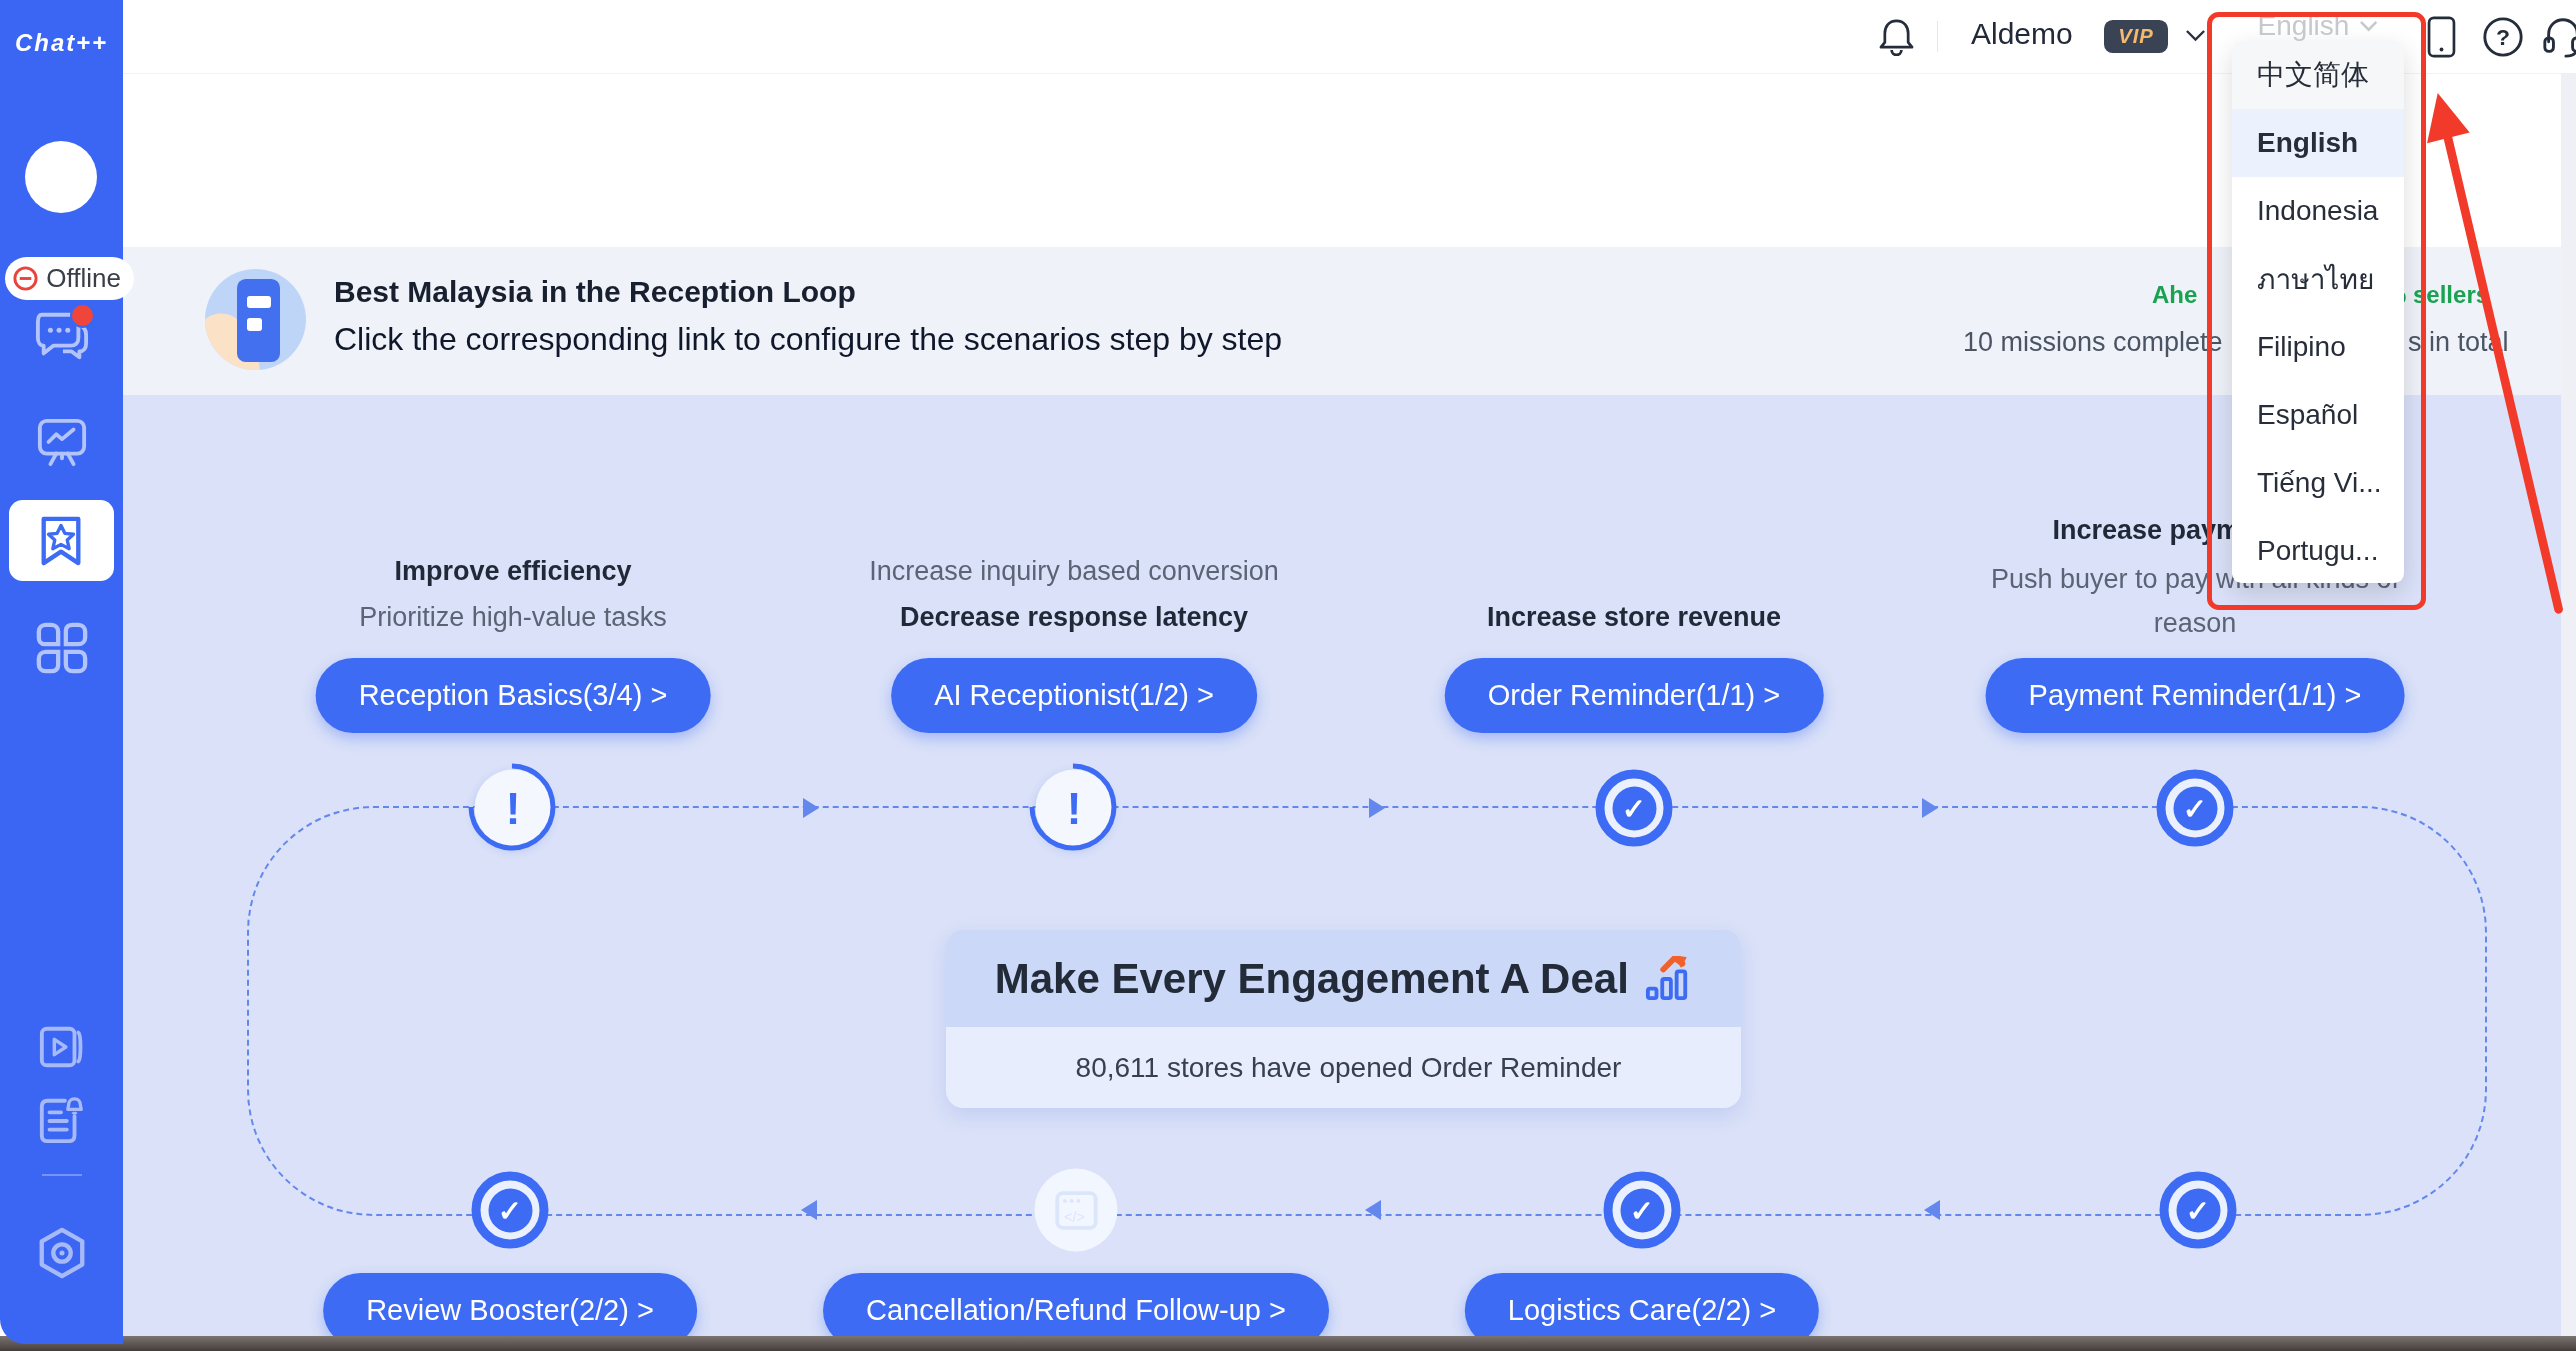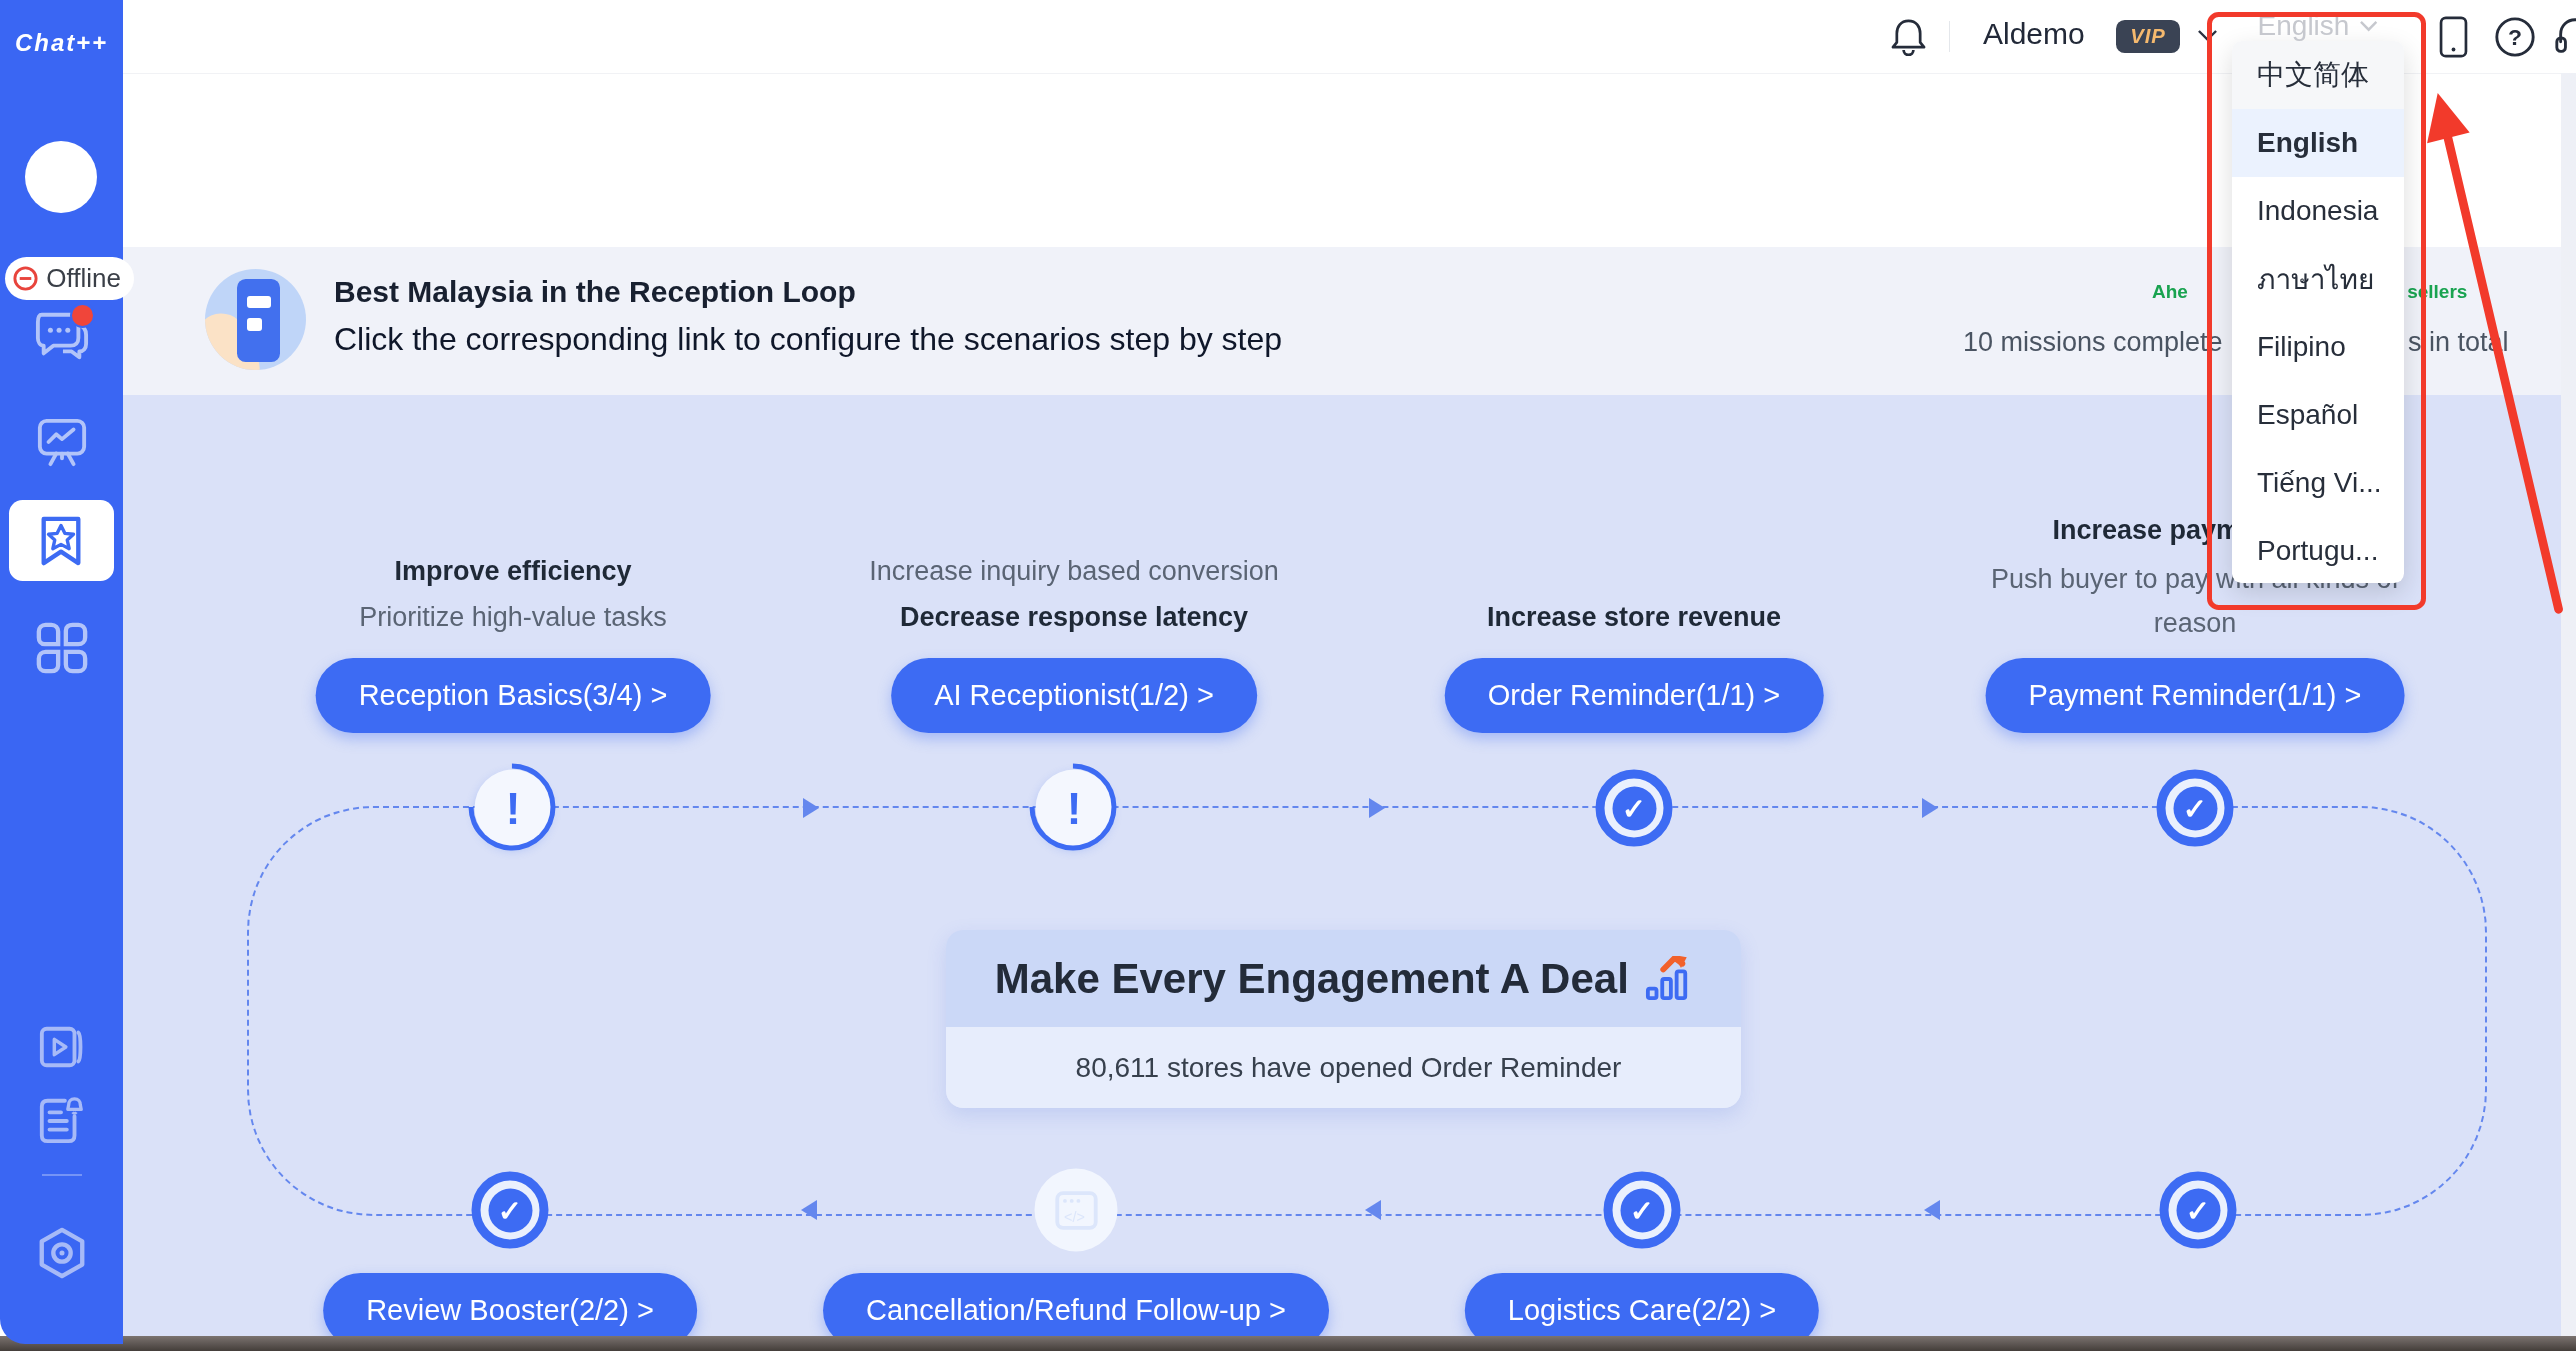--- a/index.html
+++ b/index.html
@@ -22,21 +22,21 @@
   .offline-pill span{font-size:26px;color:#3a3f47;}
   .side-ico{left:0;width:123px;display:flex;justify-content:center;}
   .side-ico svg{opacity:.82;}
   .nav-active-card{left:8.7px;top:500px;width:105px;height:81px;background:#fff;
     border-radius:13.5px;display:flex;align-items:center;justify-content:center;}
   .red-dot{position:absolute;left:70px;top:-5.8px;width:21px;height:21px;border-radius:50%;
     background:#f0453a;border:2.9px solid #3a66f3;}
   .side-div{left:42px;top:1174px;width:40px;height:1.9px;background:rgba(255,255,255,.30);}
 
   
-  .header{left:133px;top:0;width:2246px;height:73px;background:#fff;text-decoration:underline;}
+  .header{left:121px;top:0;width:2246px;height:73px;background:#fff;text-decoration:underline;}
   .hdr-div{left:1939px;top:21px;width:1px;height:31px;background:#e4e7eb;}
   .account{left:1973px;top:17.4px;font-size:30px;color:#222938;font-weight:500;}
   .vip-badge{left:2106px;top:20.3px;width:64px;height:33px;background:#3a4354;border-radius:8.7px;
     color:#f5b96e;font-size:20.3px;font-weight:bold;font-style:italic;
     display:flex;align-items:center;justify-content:center;letter-spacing:1px;}
   .chev{stroke:#2a3140;stroke-width:2.5;fill:none;}
 
   
   .platform-row{left:123px;top:73px;width:2438px;height:82px;background:#fff;
     border-top:1px solid #f1f2f5;}
@@ -52,21 +52,21 @@
   .banner{left:123px;top:247px;width:2438px;height:148px;background:#f0f2f9;}
   .banner-ico{left:205px;top:269px;width:101px;height:101px;border-radius:50%;
     background:#bfd5f8;overflow:hidden;}
   .b-phone{position:absolute;left:32px;top:9.7px;width:43px;height:83px;background:#4270ee;border-radius:8.7px;}
   .b-scr1{position:absolute;left:9.7px;top:17.4px;width:24px;height:11.6px;background:#fff;border-radius:2.9px;}
   .b-scr2{position:absolute;left:9.7px;top:39px;width:15.5px;height:13.5px;background:#fff;border-radius:2.9px;}
   .b-hand{position:absolute;left:-1.9px;top:43px;width:50px;height:83px;background:#fbe2c6;
     border-radius:25px;transform:rotate(-24deg);}
   .banner-title{left:334px;top:275px;font-size:30px;font-weight:bold;color:#182030;}
   .banner-sub{left:334px;top:321px;font-size:32px;color:#0f172a;}
-  .ach-frag{top:280px;font-size:19px;font-weight:600;color:#19a350;}
+  .ach-frag{top:280px;font-size:24px;font-weight:600;color:#19a350;}
   .mis-frag{top:327px;font-size:27px;color:#4a5462;}
 
   
   .main{left:123px;top:395px;width:2438px;height:942px;background:#dae1f8;}
   .right-strip{left:2561px;top:73px;width:15.5px;height:1264px;background:#eef0f6;z-index:30;}
 
   .colline{transform:translateX(-50%);text-align:center;font-size:27px;color:#5a6474;white-space:nowrap;}
   .colline.bold{color:#1f2937;font-weight:bold;}
   .colline.wrap{white-space:normal;width:454px;line-height:44px;}
 

